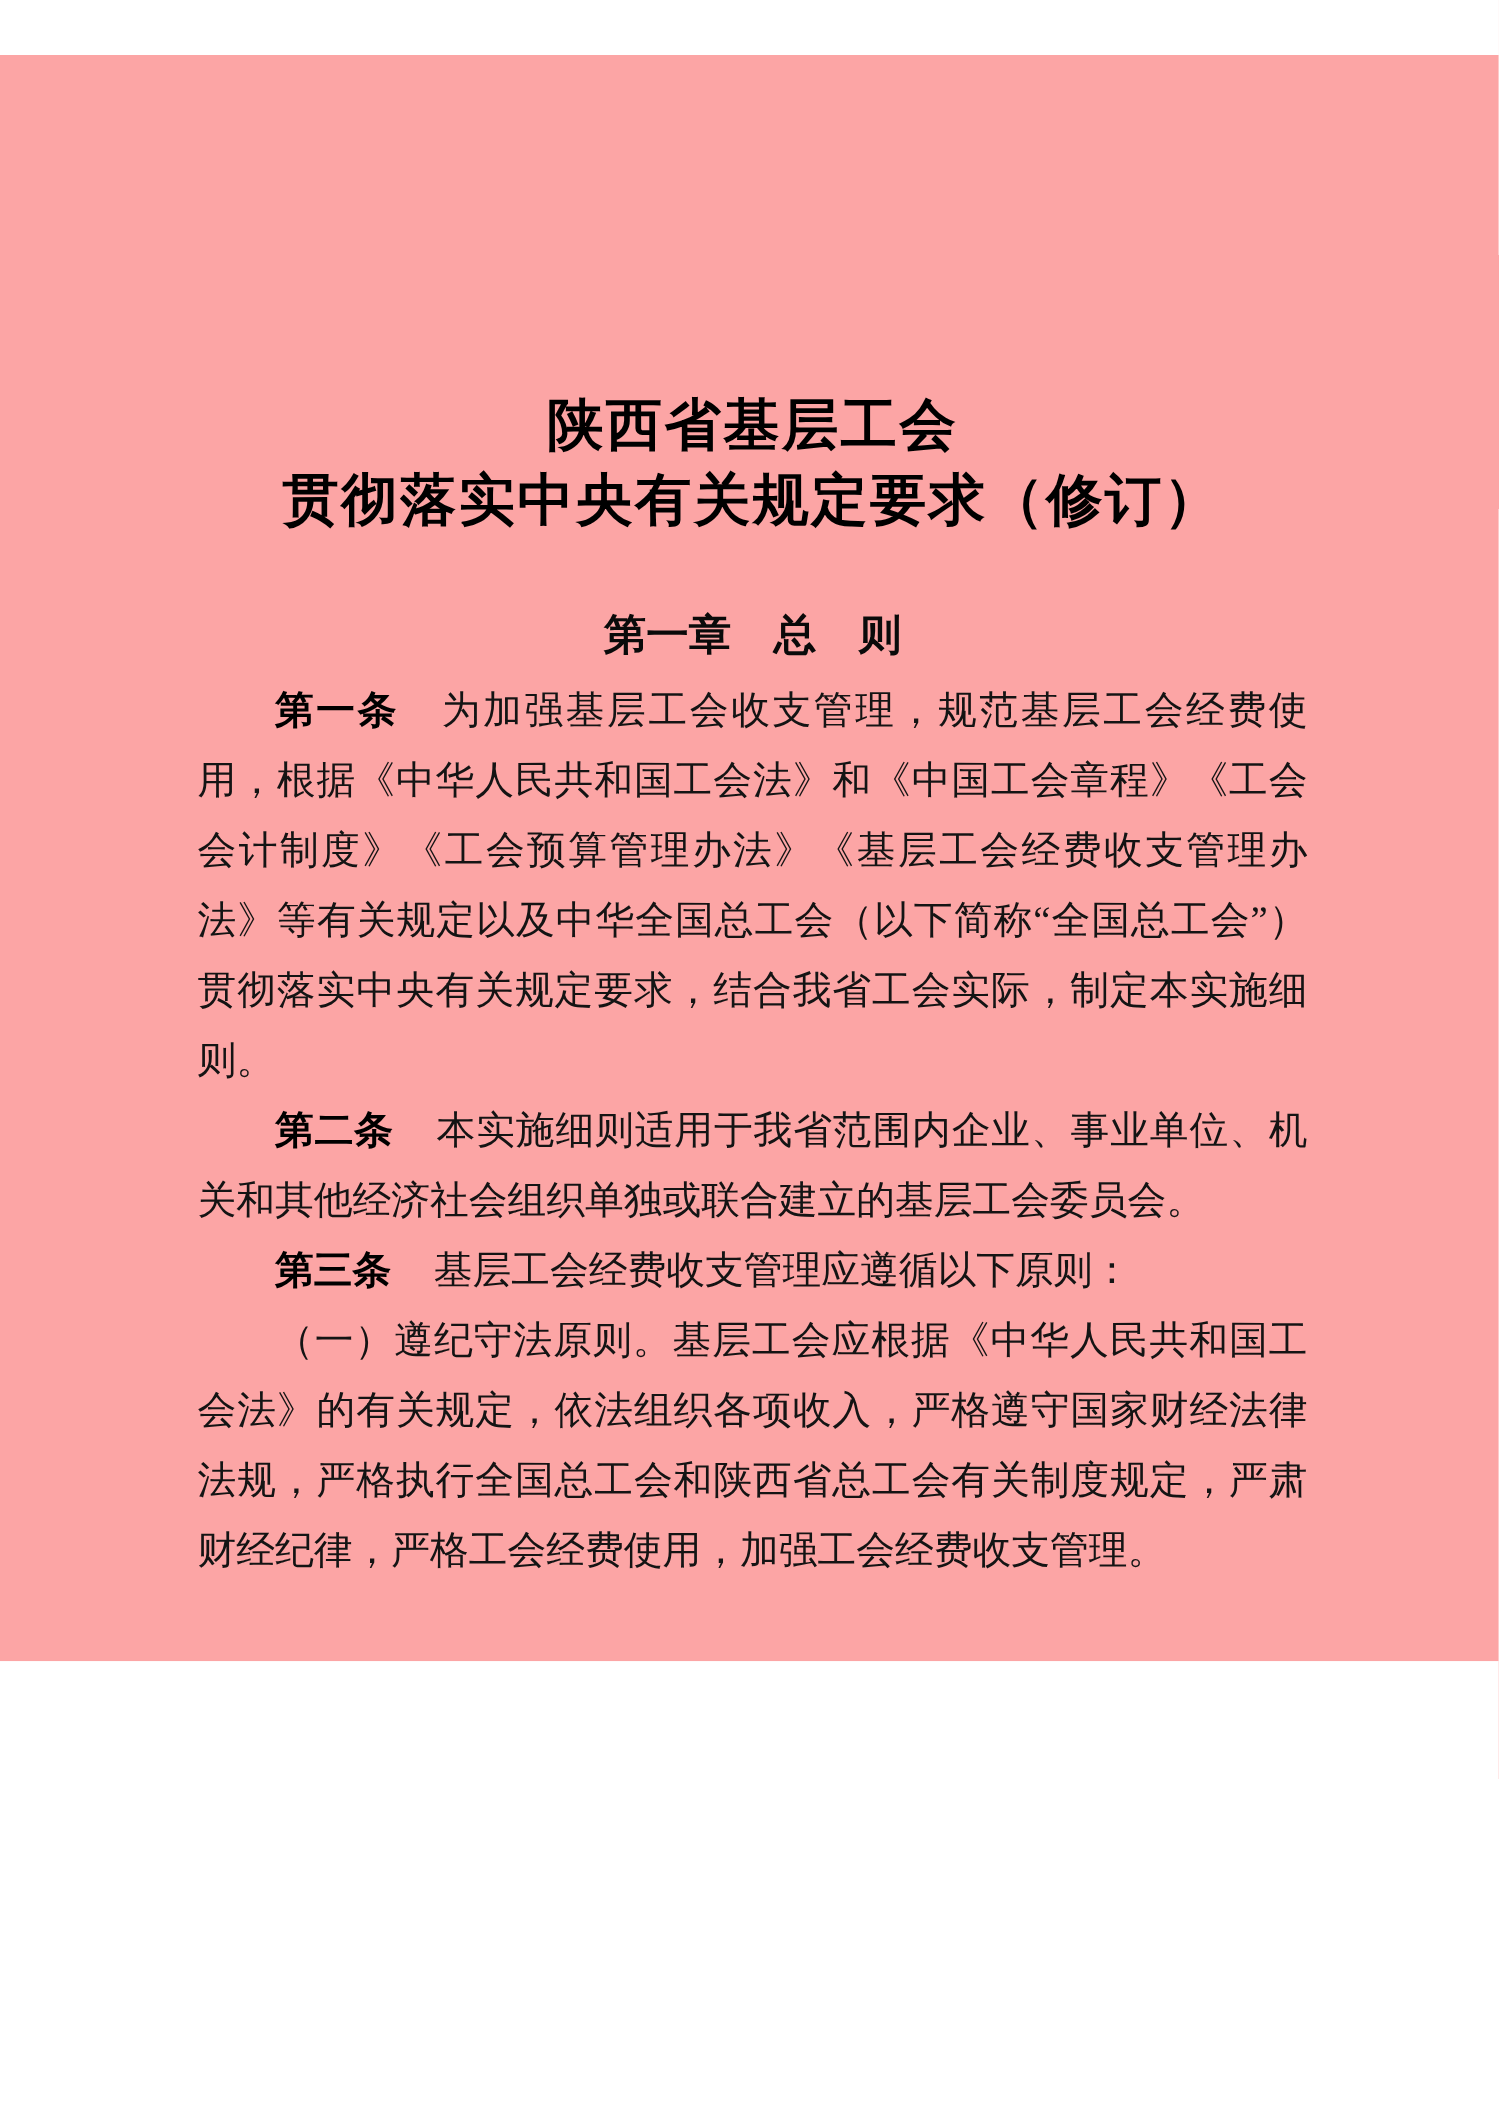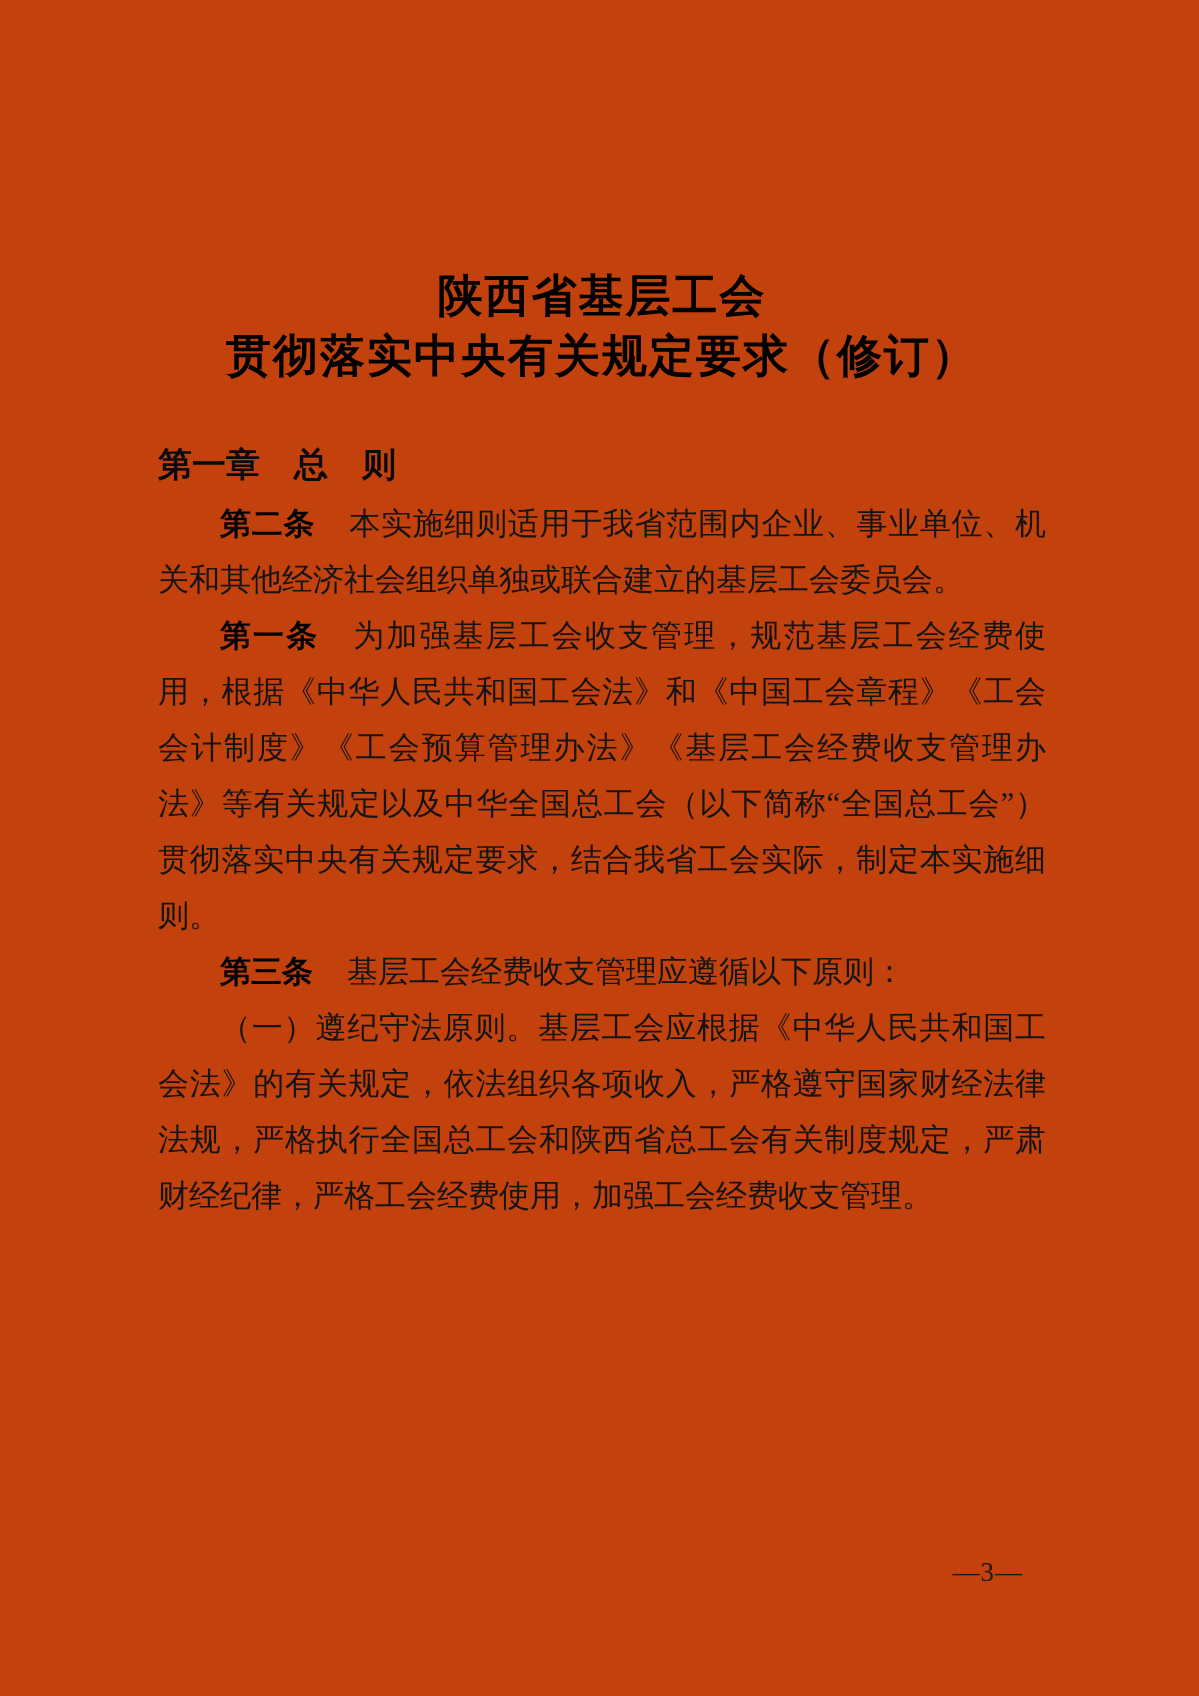--- a/index.html
+++ b/index.html
@@ -3,25 +3,26 @@
 <meta charset="utf-8">
 <style>
   html, body {
     margin: 0;
     padding: 0;
     background: #ffffff;
   }
   .page {
     position: relative;
     width: 1199px;
-    height: 1696px;
-    background: #c2410c;
+    height: 1285px;
+    background: #fca5a5;
     color: #121212;
     overflow: hidden;
     font-family: "Liberation Serif", "DejaVu Serif", serif;
+    margin-top: 44px;
   }
   .content {
     position: absolute;
     left: 158px;
     top: 0;
     width: 888px;
   }
   .doc-title {
     margin: 0;
     padding-top: 266px;
@@ -30,21 +31,21 @@
     line-height: 60px;
     font-weight: 700;
     color: #000000;
     letter-spacing: 2px;
   }
   .doc-title .title-line {
     display: block;
   }
   .chapter {
     margin: 56px 0 0 0;
-    text-align: left;
+    text-align: center;
     font-size: 34px;
     line-height: 44px;
     font-weight: 700;
     color: #0a0a0a;
     font-family: "Liberation Sans", "DejaVu Sans", sans-serif;
   }
   .body-text {
     margin-top: 10px;
   }
   .para {
@@ -82,23 +83,23 @@
   <div class="content">
 
     <h1 class="doc-title">
       <span class="title-line">陕西省基层工会</span>
       <span class="title-line">贯彻落实中央有关规定要求（修订）</span>
     </h1>
 
     <h2 class="chapter">第一章　总　则</h2>
 
     <div class="body-text">
+      <p class="para"><span class="article-label">第一条</span><span class="para-text">为加强基层工会收支管理，规范基层工会经费使用，根据《中华人民共和国工会法》和《中国工会章程》《工会会计制度》《工会预算管理办法》《基层工会经费收支管理办法》等有关规定以及中华全国总工会（以下简称“全国总工会”）贯彻落实中央有关规定要求，结合我省工会实际，制定本实施细则。</span></p>
+
       <p class="para"><span class="article-label">第二条</span><span class="para-text">本实施细则适用于我省范围内企业、事业单位、机关和其他经济社会组织单独或联合建立的基层工会委员会。</span></p>
-
-      <p class="para"><span class="article-label">第一条</span><span class="para-text">为加强基层工会收支管理，规范基层工会经费使用，根据《中华人民共和国工会法》和《中国工会章程》《工会会计制度》《工会预算管理办法》《基层工会经费收支管理办法》等有关规定以及中华全国总工会（以下简称“全国总工会”）贯彻落实中央有关规定要求，结合我省工会实际，制定本实施细则。</span></p>
 
       <p class="para"><span class="article-label">第三条</span><span class="para-text">基层工会经费收支管理应遵循以下原则：</span></p>
 
       <p class="para"><span class="article-label"></span><span class="para-text">（一）遵纪守法原则。基层工会应根据《中华人民共和国工会法》的有关规定，依法组织各项收入，严格遵守国家财经法律法规，严格执行全国总工会和陕西省总工会有关制度规定，严肃财经纪律，严格工会经费使用，加强工会经费收支管理。</span></p>
 
 
     </div>
 
   </div>
 

